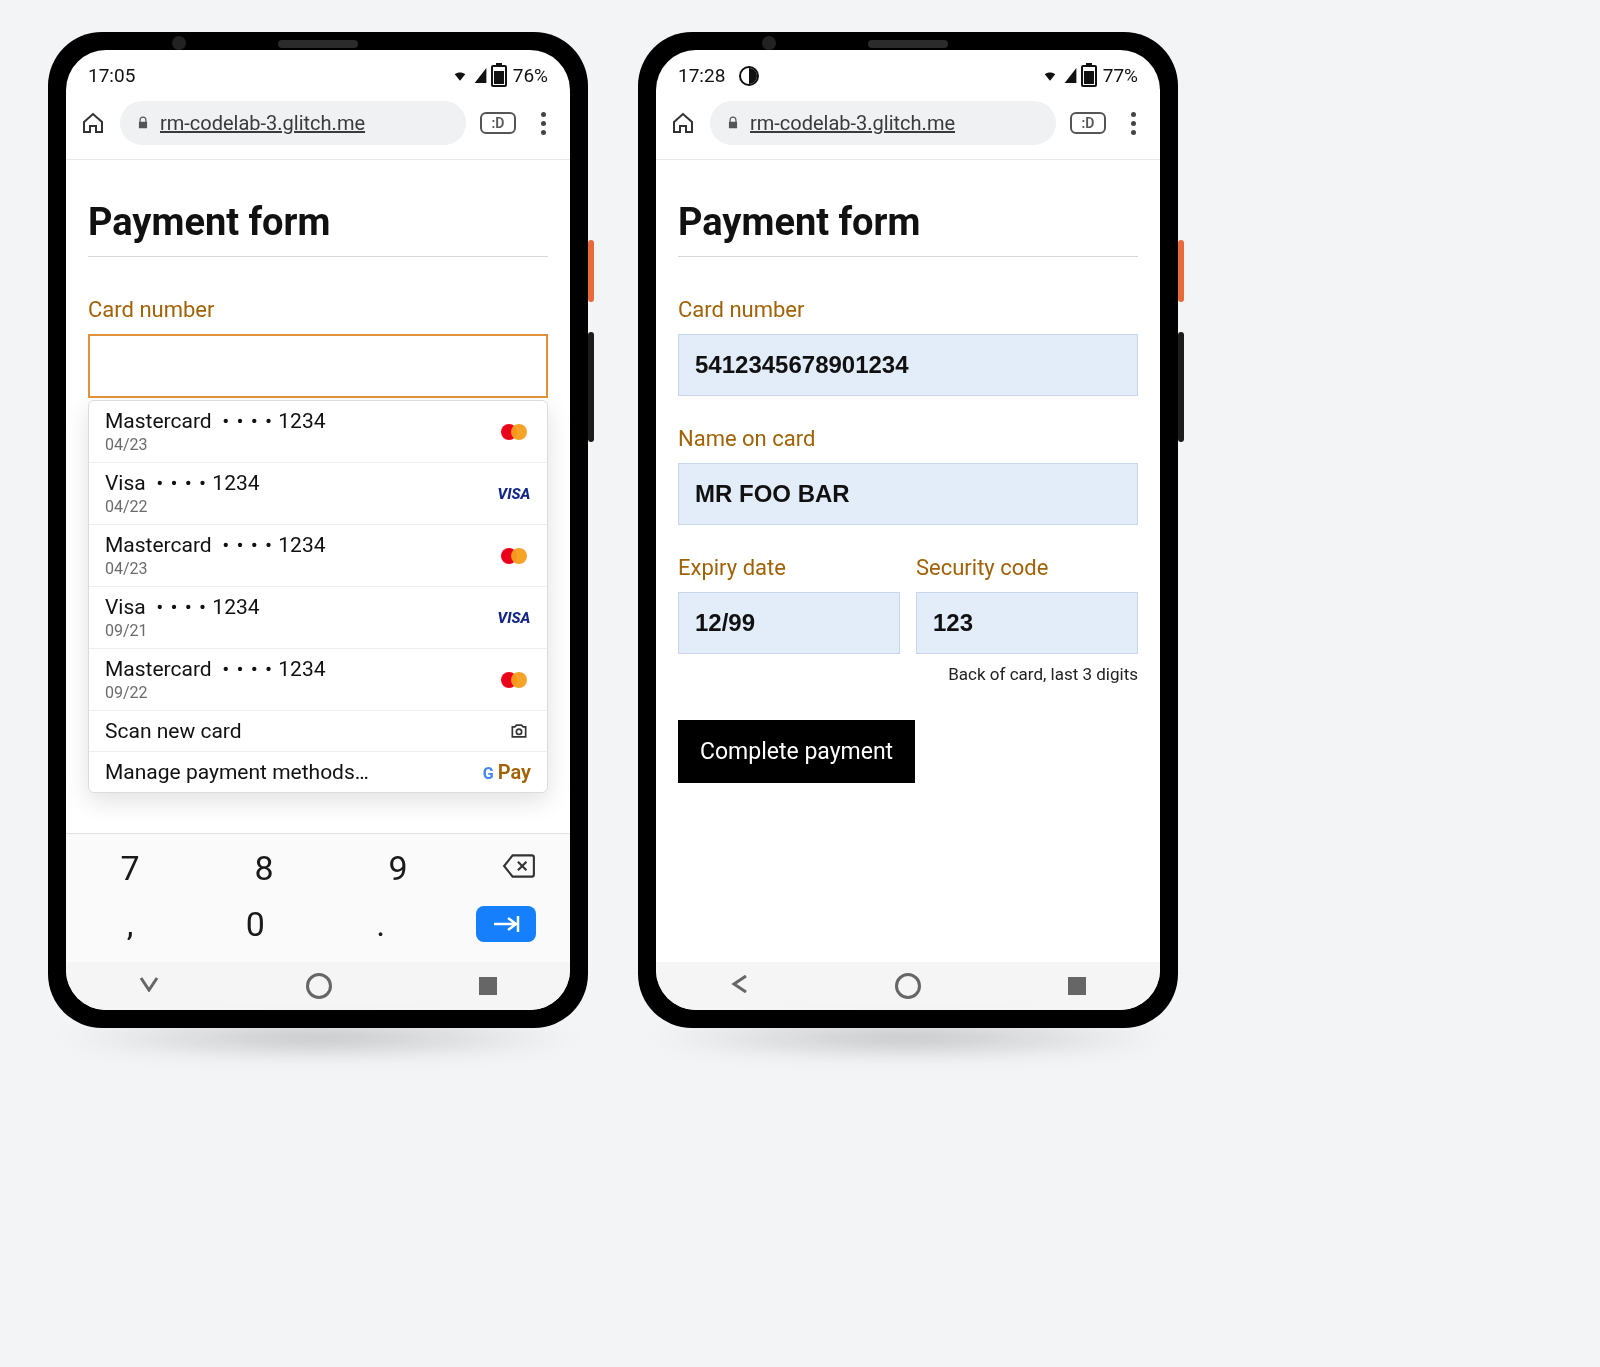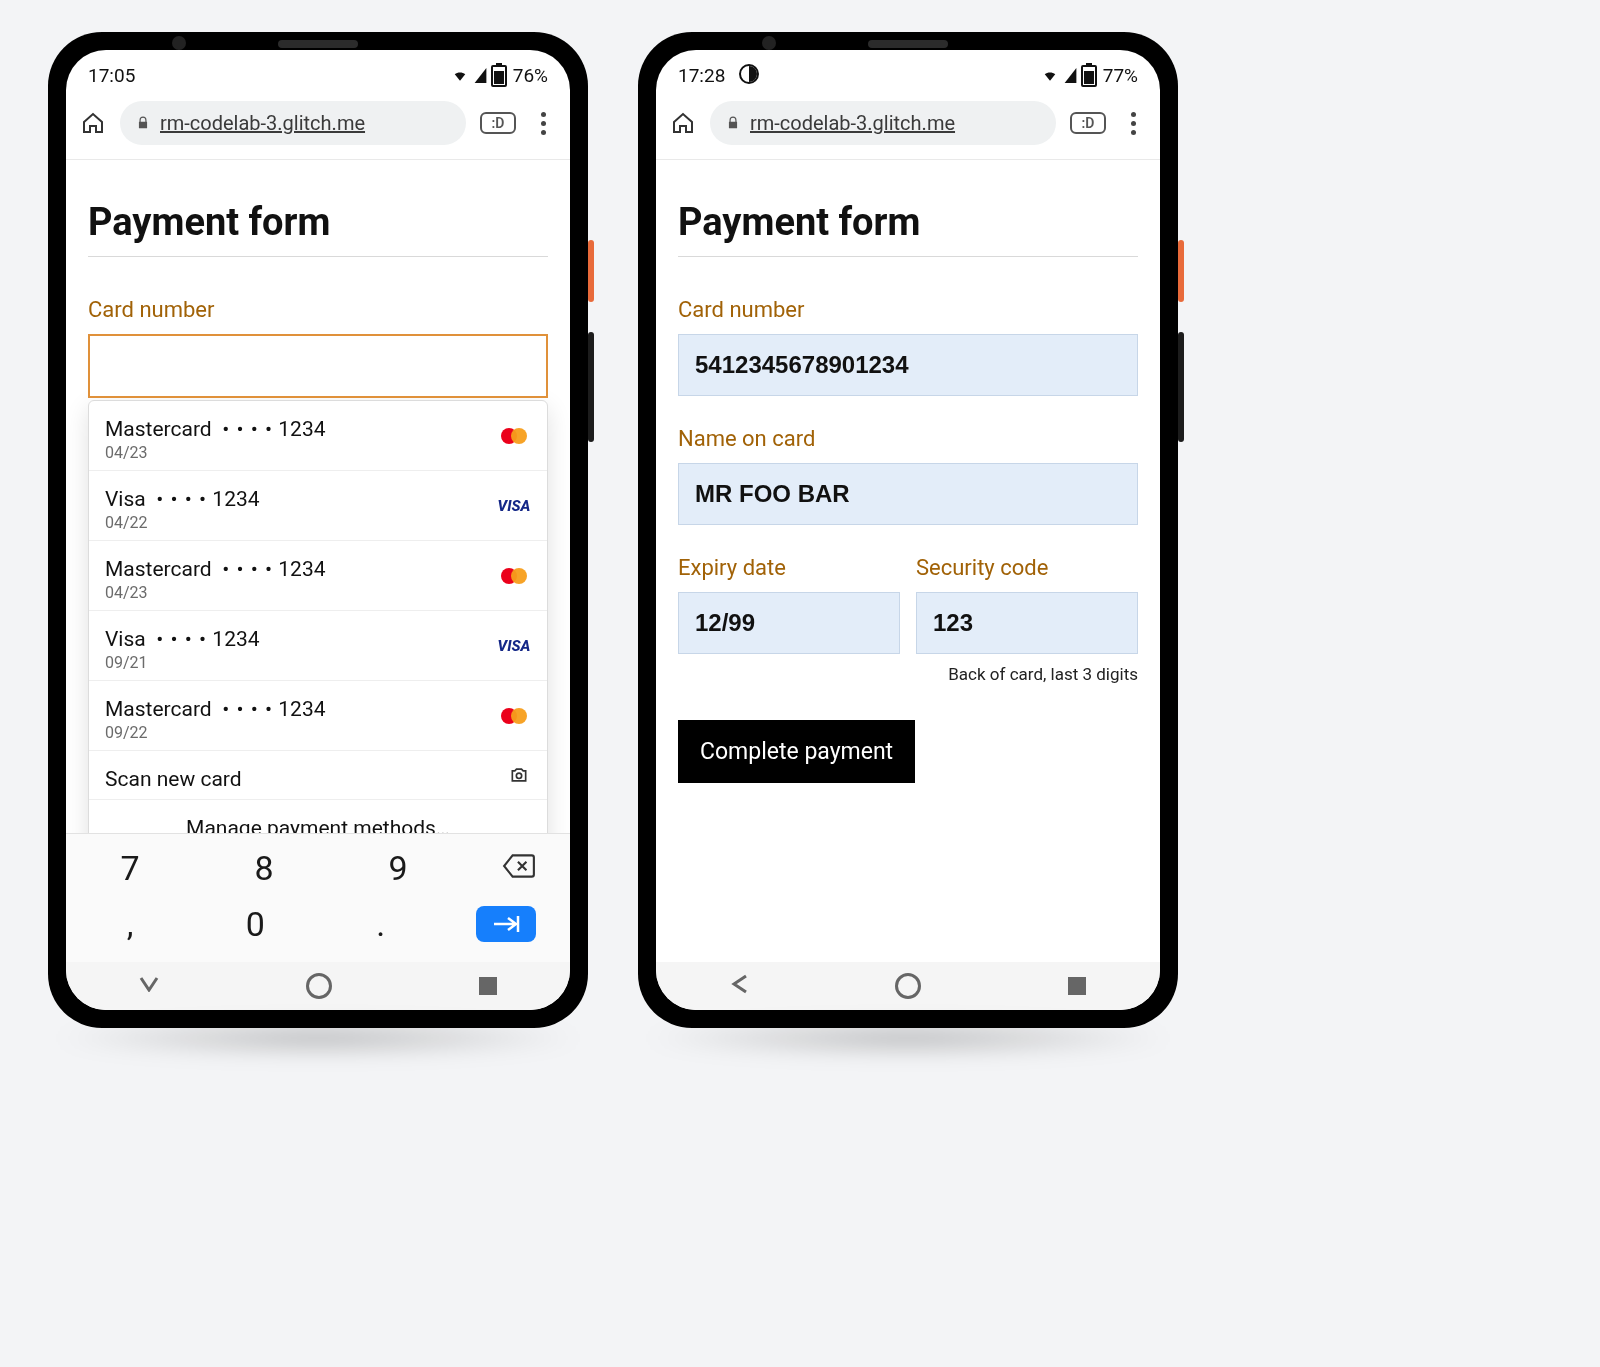--- a/index.html
+++ b/index.html
@@ -35,22 +35,22 @@
   .lbl{font-size:22px;color:#a16207;margin-bottom:12px;}
   .field{width:100%;box-sizing:border-box;font-size:24px;padding:16px 16px;border:1px solid #c7d6e8;background:#e3edf9;color:#111;font-weight:bold;}
   .field.focus{background:#fff;border:2px solid #e0913a;}
   .row2{display:flex;gap:16px;}
   .row2>div{flex:1;}
   .hint{font-size:17px;color:#222;text-align:right;margin-top:10px;}
   .btn{display:inline-block;background:#000;color:#fff;font-size:23px;padding:18px 22px;margin-top:36px;}
   
   .drop{border:1px solid #dcdcdc;border-radius:6px;margin-top:2px;box-shadow:0 8px 24px rgba(0,0,0,.12);background:#fff;overflow:hidden;}
   .opt{display:flex;align-items:center;justify-content:space-between;padding:8px 16px;border-bottom:1px solid #eee;}
-  .opt:last-child{border-bottom:none;flex-direction:column;}
-  .opt .t1{font-size:21px;color:#111;margin-top:8px;}
+  .opt:last-child{border-bottom:none;}
+  .opt .t1{font-size:21px;color:#111;}
   .opt .t1 .dots{letter-spacing:1px;}
   .opt .t2{font-size:16px;color:#6b6b6b;margin-top:2px;}
   .brand{width:34px;height:22px;display:flex;align-items:center;justify-content:center;}
   .mc{position:relative;width:30px;height:20px;}
   .mc span{position:absolute;width:16px;height:16px;border-radius:50%;top:2px;}
   .mc .a{left:2px;background:#eb001b;}
   .mc .b{left:12px;background:#f79e1b;opacity:.95;}
   .visa{color:#142787;font-weight:800;font-style:italic;font-size:15px;}
   .camIco{width:24px;height:20px;}
   
@@ -228,21 +228,21 @@
 </div>
 
 <div class="phone right">
   <div class="speaker"></div>
   <div class="cam"></div>
   <div class="pwr"></div>
   <div class="vol"></div>
   <div class="screen">
 
     <div class="status">
-      <span style="display:flex;align-items:flex-start;gap:14px">
+      <span style="display:flex;align-items:center;gap:14px">
         <span>17:28</span>
         <span class="dsIcon"></span>
       </span>
       <span class="sr">
         <svg class="wifi" viewBox="0 0 24 24">
               <path d="M12 20l9-11c-5-4-13-4-18 0l9 11z" fill="#111"></path>
             </svg>
         <span class="tri"></span>
         <span class="batt"></span>
         <span>77%</span>

